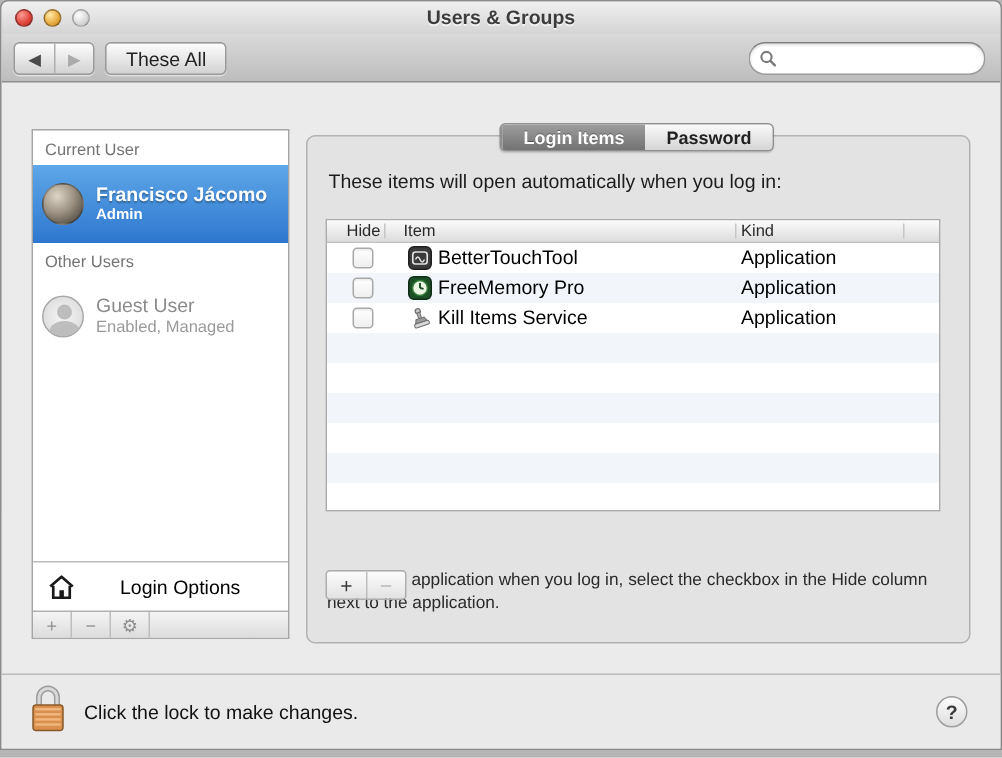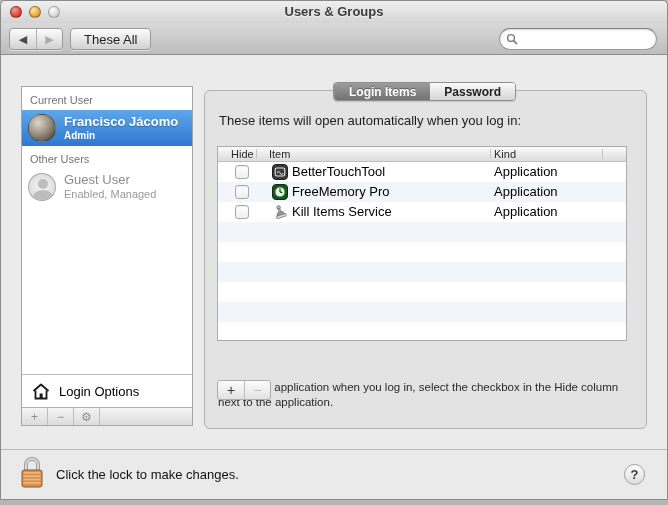--- a/index.html
+++ b/index.html
@@ -41,37 +41,37 @@
     background:linear-gradient(#fdfdfd,#d2d2d2); box-shadow:0 1px 0 rgba(255,255,255,.5);
     font-size:13px; color:#222; display:flex; align-items:center; }
   .search { position:absolute; top:5px; right:10px; width:158px; height:22px;
     border:1px solid #9b9b9b; border-top-color:#7f7f7f; border-radius:12px; background:#fff;
     display:flex; align-items:center; padding-left:6px; box-shadow:inset 0 1px 2px rgba(0,0,0,.15); }
   .search input { border:none; outline:none; background:transparent; width:120px; font-size:12px; margin-left:4px; }
   
   .sidebar { position:absolute; left:20px; top:85px; width:172px; height:340px;
     background:#fff; border:1px solid #a6a6a6; display:flex; flex-direction:column; }
   .sb-header { font-size:11px; color:#747474; padding:7px 8px 4px 8px; }
-  .sb-row { height:36px; display:flex; align-items:center; padding-left:6px; }
+  .sb-row { height:52px; display:flex; align-items:center; padding-left:6px; }
   .sb-row.selected { background:linear-gradient(#5ea7e8,#2e77cf); }
   .avatar { width:28px; height:28px; border-radius:50%; flex:0 0 28px;
     border:1px solid rgba(0,0,0,.25); }
   .avatar.photo { background:radial-gradient(circle at 35% 30%, #ded6c8, #9d9283 45%, #5c564c 80%, #3c3832); }
   .avatar.guest { position:relative; background:radial-gradient(#f6f6f6,#d6d6d6); overflow:hidden; }
   .avatar.guest::before { content:""; position:absolute; left:9px; top:5px; width:10px; height:10px;
     border-radius:50%; background:#bdbdbd; }
   .avatar.guest::after { content:""; position:absolute; left:4px; top:16px; width:20px; height:14px;
     border-radius:50% 50% 0 0; background:#bdbdbd; }
   .sb-user-text { margin-left:8px; line-height:1.15; }
   .sb-row.selected .sb-name { font-size:13px; font-weight:700; color:#fff; text-shadow:0 1px 1px rgba(0,0,0,.3); }
   .sb-row.selected .sb-detail { font-size:10px; font-weight:700; color:#fff; }
   .sb-row.plain .sb-name { font-size:13px; color:#8b8b8b; }
   .sb-row.plain .sb-detail { font-size:11px; color:#9a9a9a; }
   .sb-spacer { flex:1; }
-  .loginopts { border-top:1px solid #bcbcbc; height:33px; display:flex; align-items:center; padding-left:9px; }
+  .loginopts { border-top:1px solid #bcbcbc; height:33px; display:flex; align-items:center; padding-left:9px;gap:21px; }
   .loginopts .label { font-size:13px; color:#000; margin-left:8px; }
   .sb-footer { border-top:1px solid #b0b0b0; height:18px; display:flex;
     background:linear-gradient(#f4f4f4,#dcdcdc); }
   .sb-footer .btn { width:26px; height:100%; border-right:1px solid #bdbdbd;
     display:flex; align-items:center; justify-content:center; font-size:12px; color:#8f8f8f; }
   
   .mainbox { position:absolute; left:203px; top:89px; width:443px; height:339px;
     background:#e3e3e3; border:1px solid #b2b2b2; border-radius:6px; }
   .tabs { position:absolute; left:332px; top:81px; height:19px; display:flex;
     border:1px solid #8f8f8f; border-radius:4px; overflow:hidden; box-shadow:0 1px 1px rgba(0,0,0,.15); }

